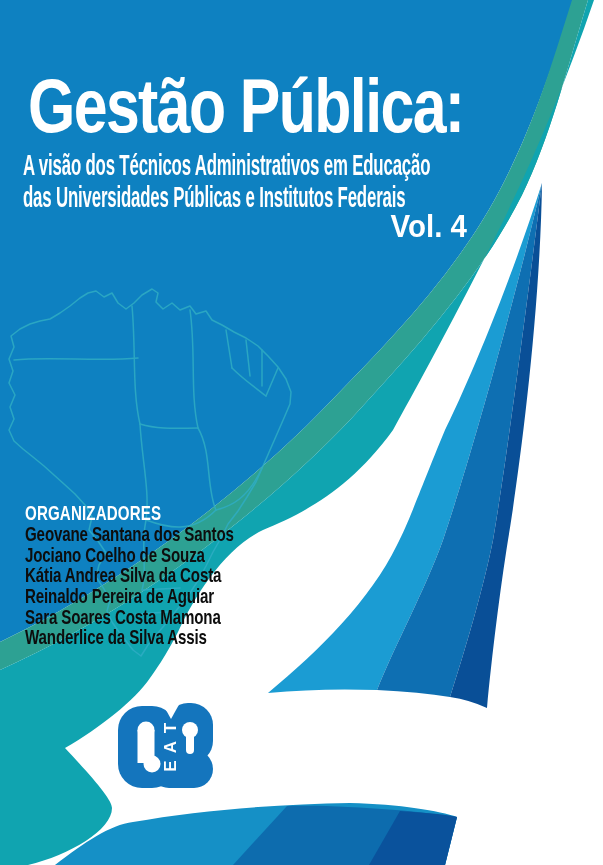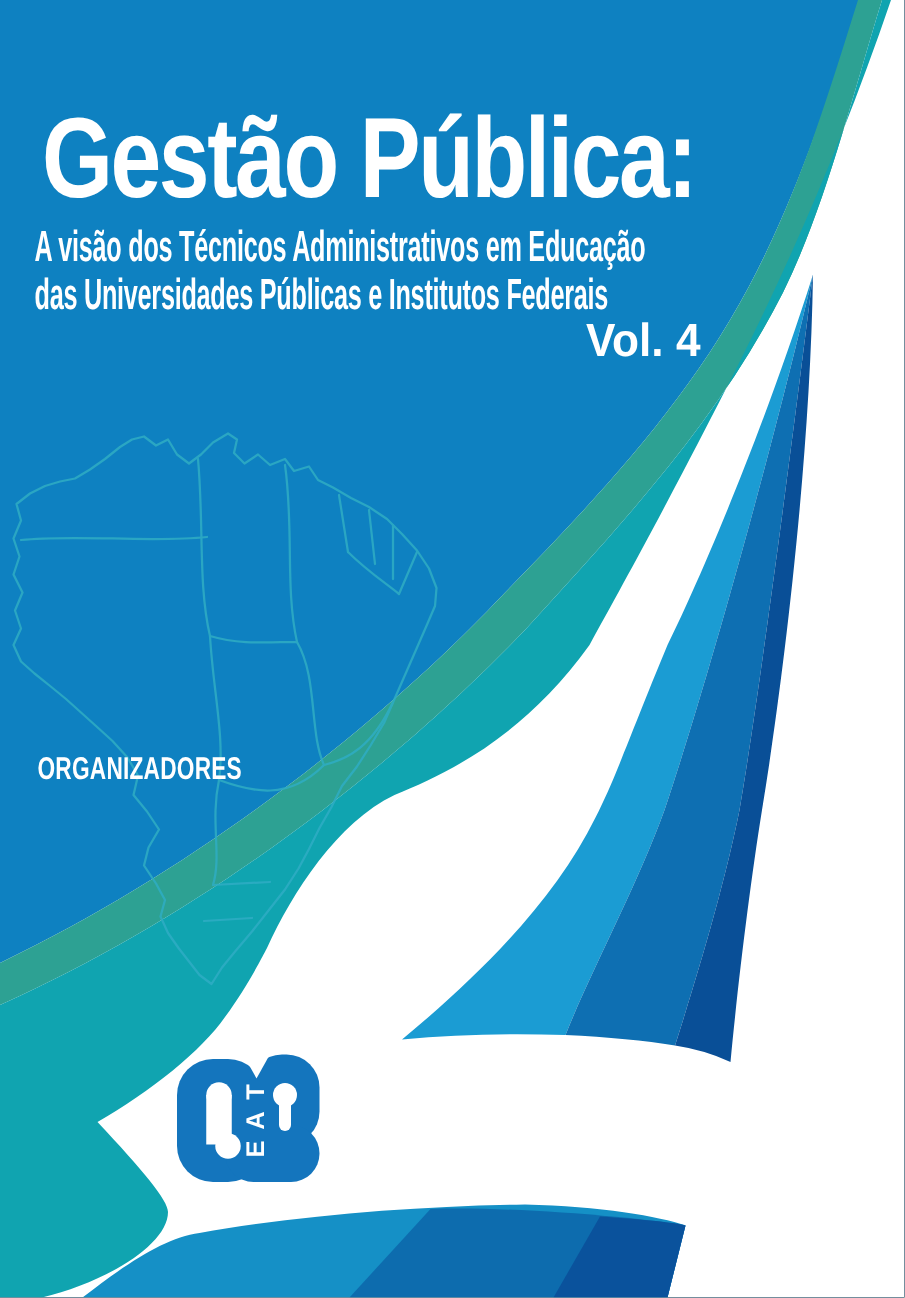--- a/index.html
+++ b/index.html
@@ -110,14 +110,22 @@
       </g>
     </g>
   </svg>
 
   <div class="txt title">Gestão Pública:</div>
   <div class="txt sub sub1">A visão dos Técnicos Administrativos em Educação</div>
   <div class="txt sub sub2">das Universidades Públicas e Institutos Federais</div>
   <div class="txt vol">Vol. 4</div>
 
   <div class="txt org-heading">ORGANIZADORES</div>
+  <div class="org-names">
+    <div>Geovane Santana dos Santos</div>
+    <div>Jociano Coelho de Souza</div>
+    <div>Kátia Andrea Silva da Costa</div>
+    <div>Reinaldo Pereira de Aguiar</div>
+    <div>Sara Soares Costa Mamona</div>
+    <div>Wanderlice da Silva Assis</div>
+  </div>
 
 </div>
 
 </body></html>

